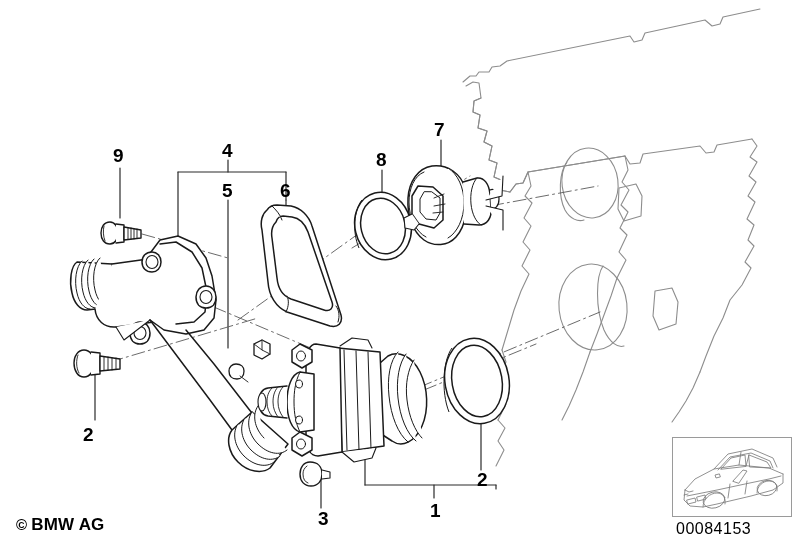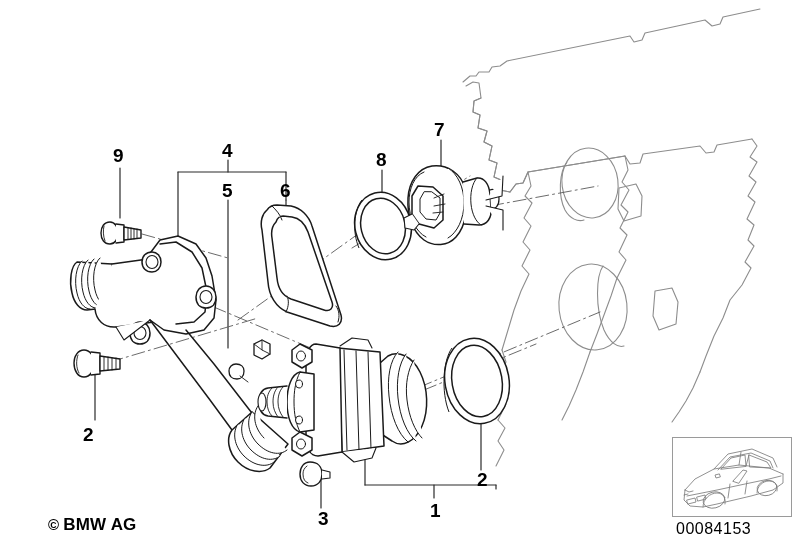--- a/index.html
+++ b/index.html
@@ -9,21 +9,21 @@
     color:#000;
   }
   #diagram-root{position:absolute;inset:0;}
   svg.layer{position:absolute;left:0;top:0;width:799px;height:559px;}
   .callout-label{
     position:absolute;font-weight:bold;font-size:19px;line-height:19px;
     font-family:"Liberation Sans", sans-serif;color:#000;
     letter-spacing:0px;white-space:nowrap;
   }
   #copyright{
-    position:absolute;left:48px;top:515px;
+    position:absolute;left:16px;top:515px;
     font-size:17px;font-weight:bold;letter-spacing:0.2px;
     font-family:"Liberation Sans", sans-serif;
     text-align:center;
   }
   #copyright .cmark{font-size:15px;}
   #diagram-id{
     position:absolute;left:676px;top:520px;
     font-size:16px;font-family:"Liberation Sans", sans-serif;
     letter-spacing:0.5px;
     text-align:right;

